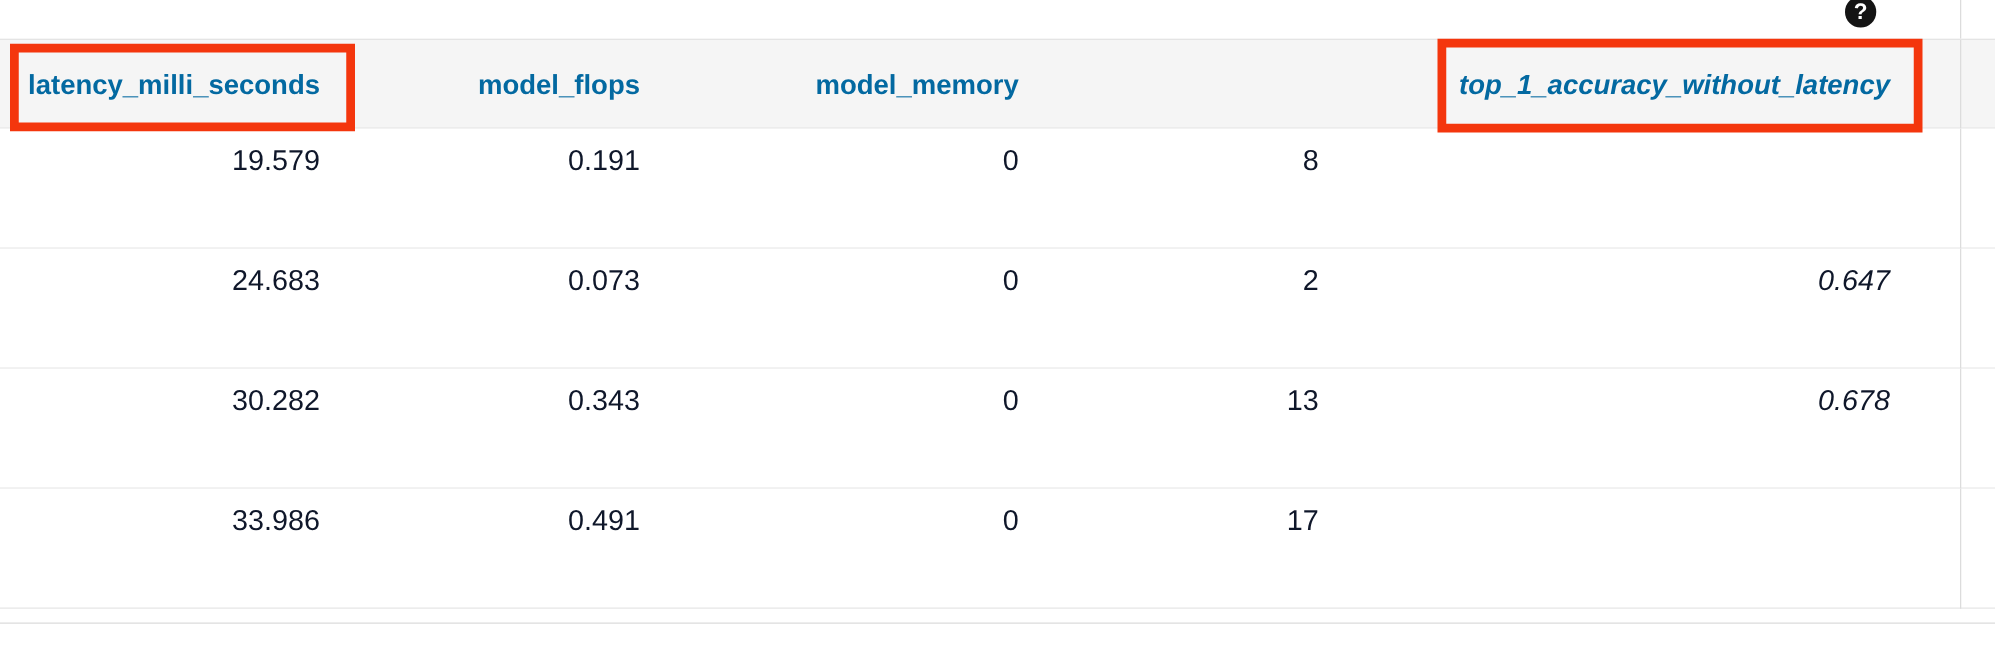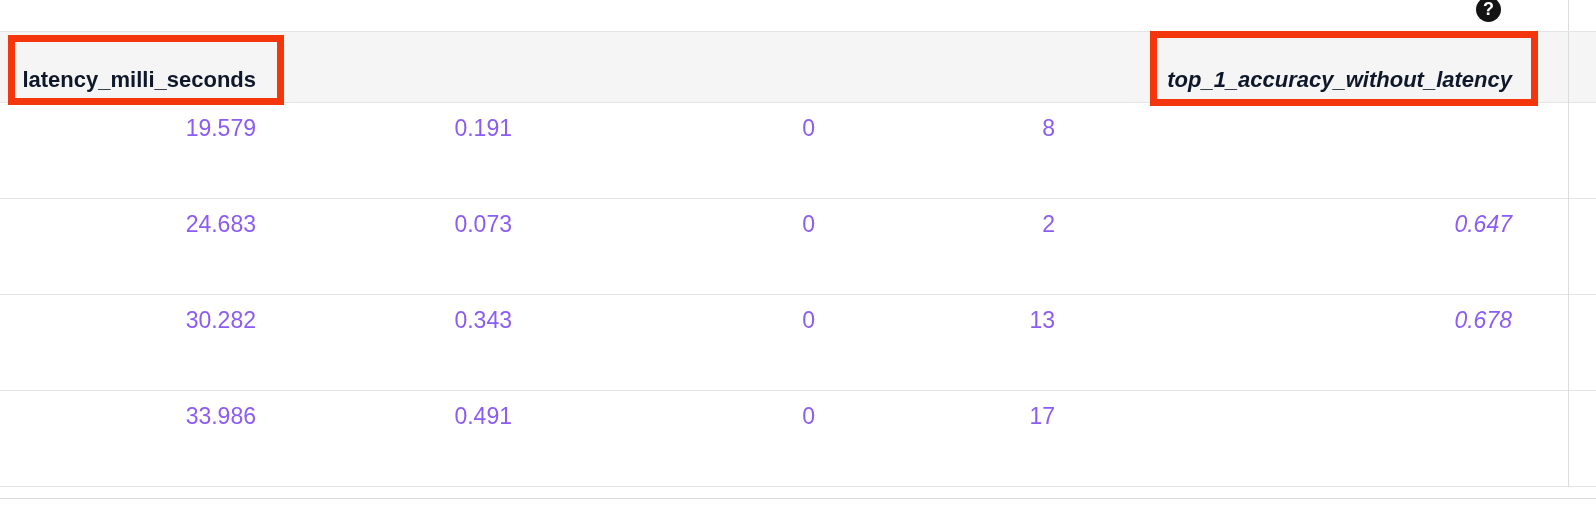--- a/index.html
+++ b/index.html
@@ -82,34 +82,34 @@
   }
 
   
   .cell {
     position: absolute;
     text-align: right;
     white-space: nowrap;
   }
 
   .header-row .cell {
-    top: 12px;
+    top: 0;
     height: 72px;
     line-height: 72px;
     font-size: 22px;
     font-weight: bold;
-    color: #0f172a;
+    color: #0369a1;
   }
 
   .data-row .cell {
     top: 0;
     height: 50px;
     line-height: 50px;
     font-size: 23px;
-    color: #8b5cf6;
+    color: #0f172a;
   }
 
   
   .col-latency  { left:   0px; width: 256px; }
   .col-flops    { left: 280px; width: 232px; }
   .col-memory   { left: 540px; width: 275px; }
   .col-trial    { left: 840px; width: 215px; }
   .col-acc      { left: 1080px; width: 432px; font-style: italic; }
 
   
@@ -148,20 +148,22 @@
 
   <div class="top-strip">
     <div class="top-divider" style="left:1568px;"></div>
     <div class="help-icon">?</div>
   </div>
 
   <div class="table">
 
     <div class="header-row">
       <div class="cell col-latency">latency_milli_seconds</div>
+      <div class="cell col-flops">model_flops</div>
+      <div class="cell col-memory">model_memory</div>
       <div class="cell col-acc">top_1_accuracy_without_latency</div>
       <div class="right-divider"></div>
     </div>
 
     <div class="body-rows">
 
       <div class="data-row">
         <div class="cell col-latency">19.579</div>
         <div class="cell col-flops">0.191</div>
         <div class="cell col-memory">0</div>

